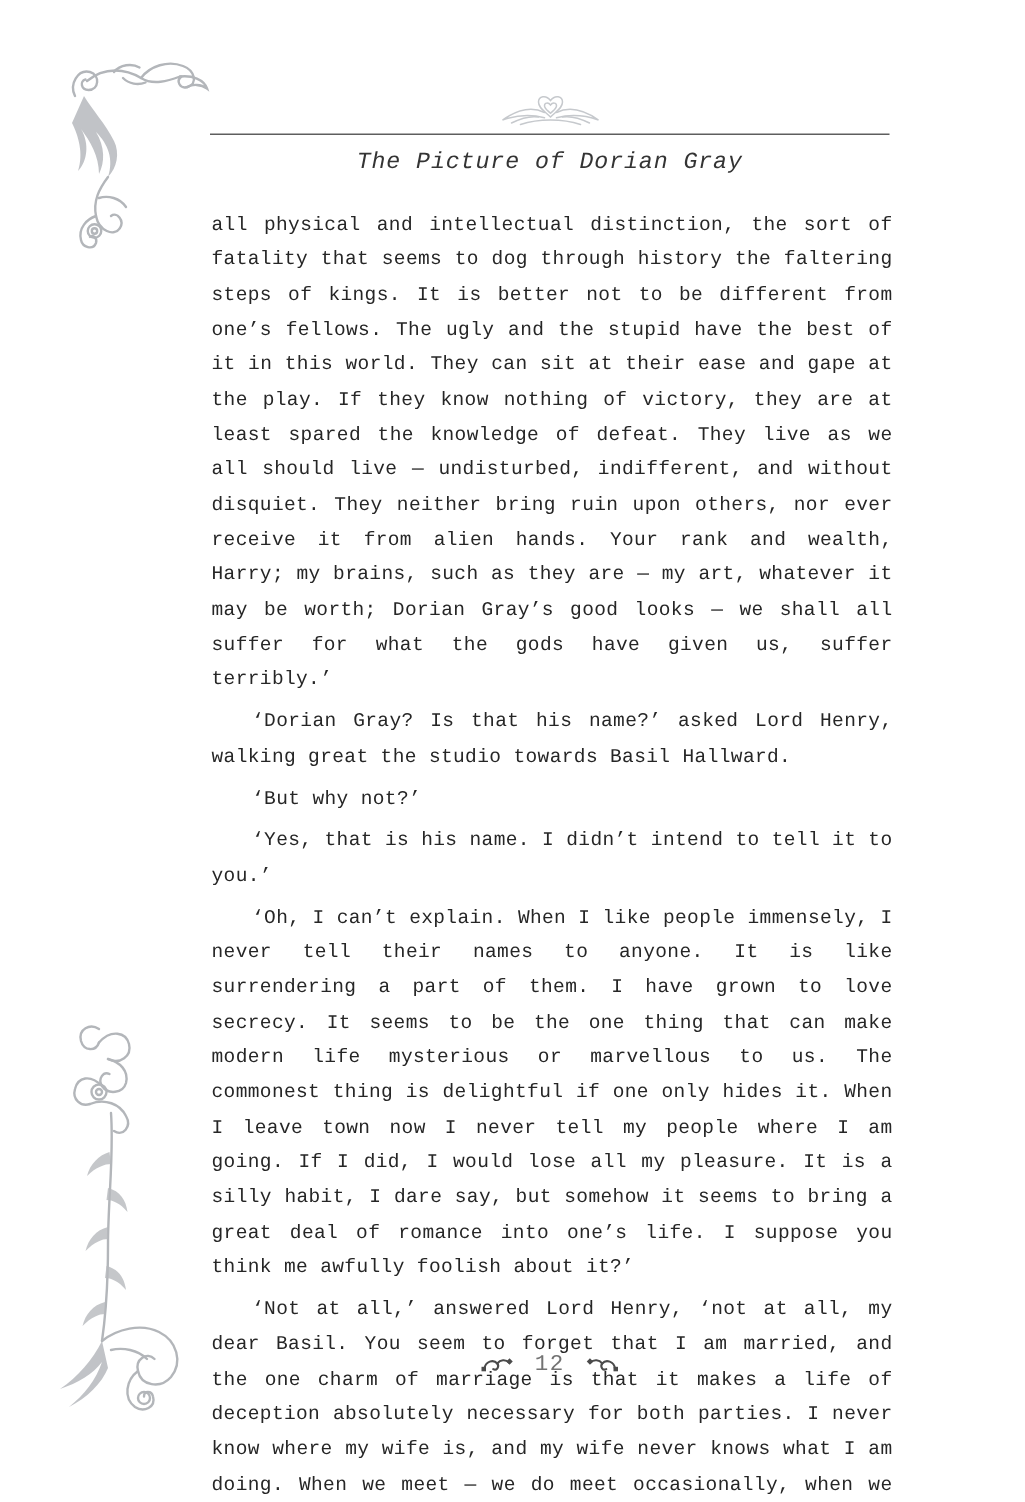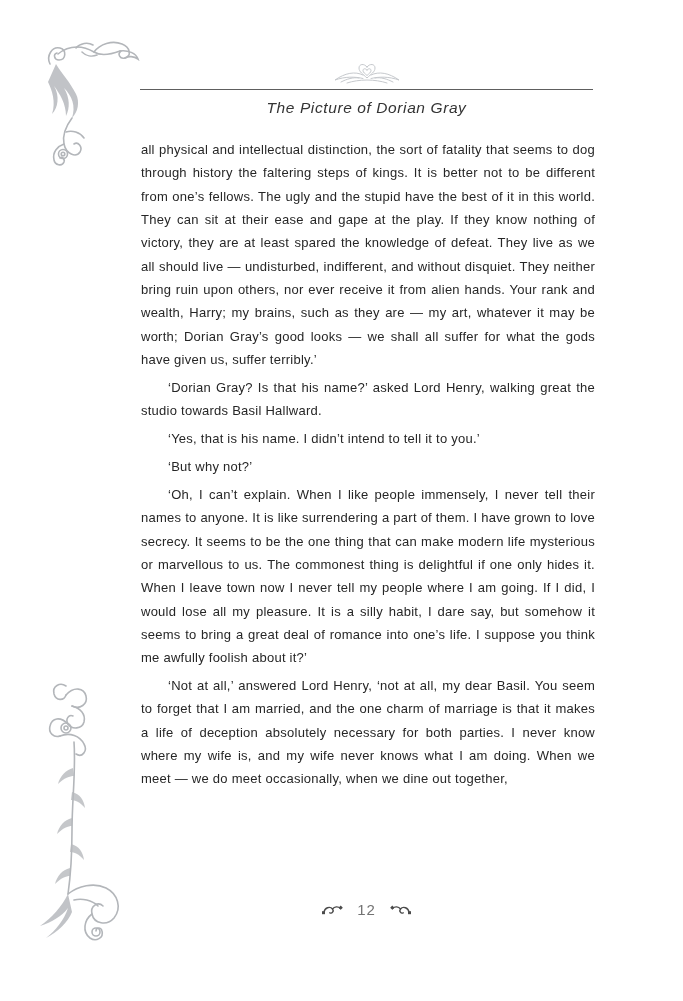--- a/index.html
+++ b/index.html
@@ -6,21 +6,21 @@
     margin: 0;
     padding: 0;
     background: #ffffff;
   }
   .page {
     position: relative;
     width: 683px;
     height: 1001px;
     background: #ffffff;
     overflow: hidden;
-    font-family: Liberation Sans, sans-serif;
+    font-family: Liberation Mono, monospace;
     border-radius: 13px;
   }
 
   
   .corner-flourish {
     position: absolute;
     left: 36px;
     top: 34px;
     width: 104px;
     height: 136px;
@@ -139,22 +139,22 @@
     <path d="M14,22 C26,18 42,18 54,22"></path>
   </svg>
 
   <div class="header-rule"></div>
 
   <div class="running-title">The Picture of Dorian Gray</div>
 
   <div class="text-block">
     <p>all physical and intellectual distinction, the sort of fatality that seems to dog through history the faltering steps of kings. It is better not to be different from one’s fellows. The ugly and the stupid have the best of it in this world. They can sit at their ease and gape at the play. If they know nothing of victory, they are at least spared the knowledge of defeat. They live as we all should live — undisturbed, indifferent, and without disquiet. They neither bring ruin upon others, nor ever receive it from alien hands. Your rank and wealth, Harry; my brains, such as they are — my art, whatever it may be worth; Dorian Gray’s good looks — we shall all suffer for what the gods have given us, suffer terribly.’</p>
     <p class="indent">‘Dorian Gray? Is that his name?’ asked Lord Henry, walking great the studio towards Basil Hallward.</p>
+    <p class="indent">‘But why not?’</p>
     <p class="indent">‘Yes, that is his name. I didn’t intend to tell it to you.’</p>
-    <p class="indent">‘But why not?’</p>
     <p class="indent">‘Oh, I can’t explain. When I like people immensely, I never tell their names to anyone. It is like surrendering a part of them. I have grown to love secrecy. It seems to be the one thing that can make modern life mysterious or marvellous to us. The commonest thing is delightful if one only hides it. When I leave town now I never tell my people where I am going. If I did, I would lose all my pleasure. It is a silly habit, I dare say, but somehow it seems to bring a great deal of romance into one’s life. I suppose you think me awfully foolish about it?’</p>
     <p class="indent">‘Not at all,’ answered Lord Henry, ‘not at all, my dear Basil. You seem to forget that I am married, and the one charm of marriage is that it makes a life of deception absolutely necessary for both parties. I never know where my wife is, and my wife never knows what I am doing. When we meet — we do meet occasionally, when we dine out together,</p>
   </div>
 
   <svg class="vine-flourish" viewBox="0 0 116 272" fill="none" stroke="#b3b6ba" stroke-width="1.6" stroke-linecap="round">
 
     <path d="M44,6 C38,2 30,6 32,14 C34,21 42,21 44,15"></path>
     <path d="M44,15 C52,6 62,8 64,16 C66,24 58,30 50,26"></path>
     <path d="M50,26 C58,28 64,34 62,42 C60,49 50,50 46,44 C43,39 47,34 51,36"></path>
     <path d="M46,44 C38,36 30,38 28,46 C26,53 32,58 38,56"></path>

